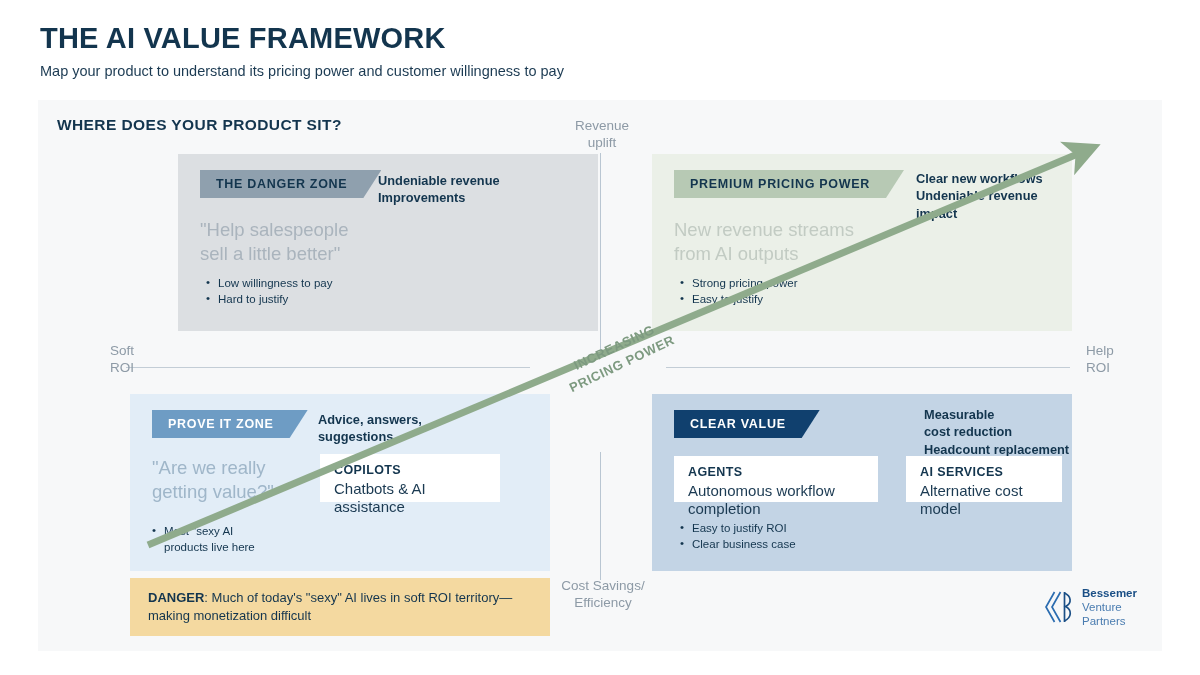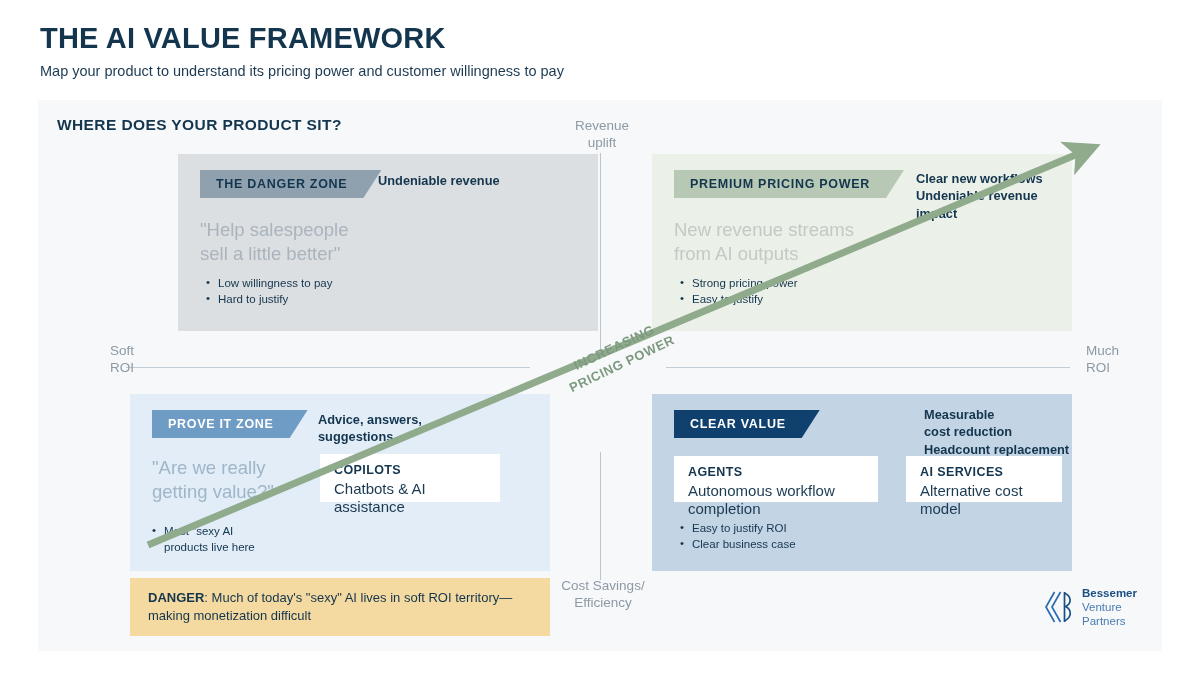--- a/index.html
+++ b/index.html
@@ -266,28 +266,29 @@
   </div>
   <div class="axis-label cost">
     <div>Cost Savings/</div>
     <div>Efficiency</div>
   </div>
   <div class="axis-label soft">
     <div>Soft</div>
     <div>ROI</div>
   </div>
   <div class="axis-label hard">
-    <div>Much</div>
+    <div>Help</div>
     <div>ROI</div>
   </div>
 
   <div class="quad quad-tl">
     <div class="ribbon grey">THE DANGER ZONE</div>
     <div class="side-note" style="left:200px; top:18px; width:200px;">
       <div>Undeniable revenue</div>
+      <div>Improvements</div>
     </div>
     <div class="quote" style="left:22px; top:64px; width:220px;">
       <div>"Help salespeople</div>
       <div>sell a little better"</div>
     </div>
     <ul class="bullets" style="left:28px; top:121px; width:220px;">
       <li>Low willingness to pay</li>
       <li>Hard to justify</li>
     </ul>
   </div>

